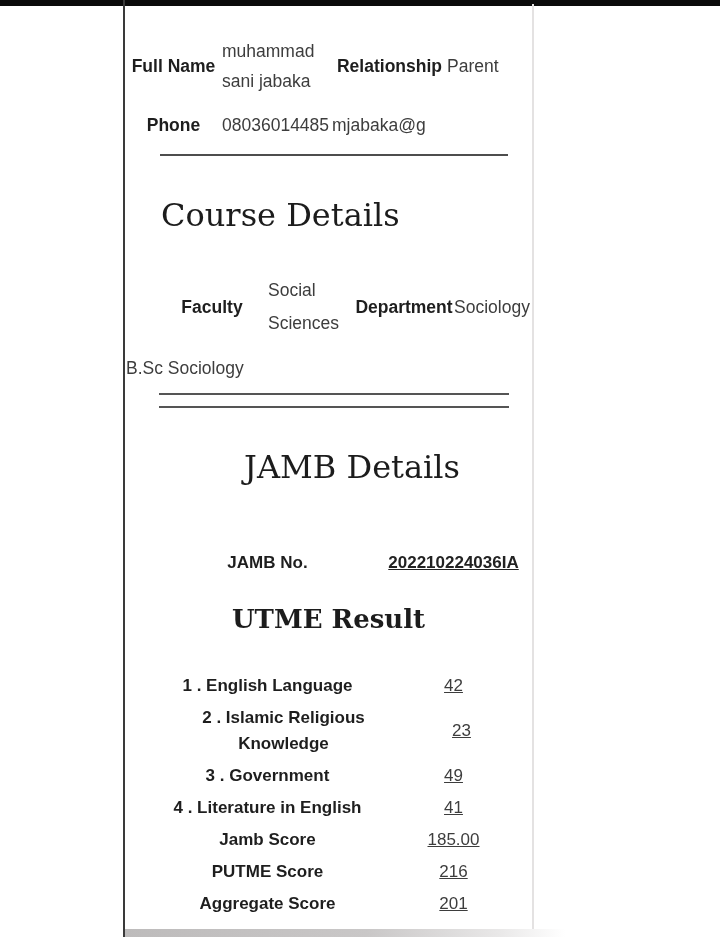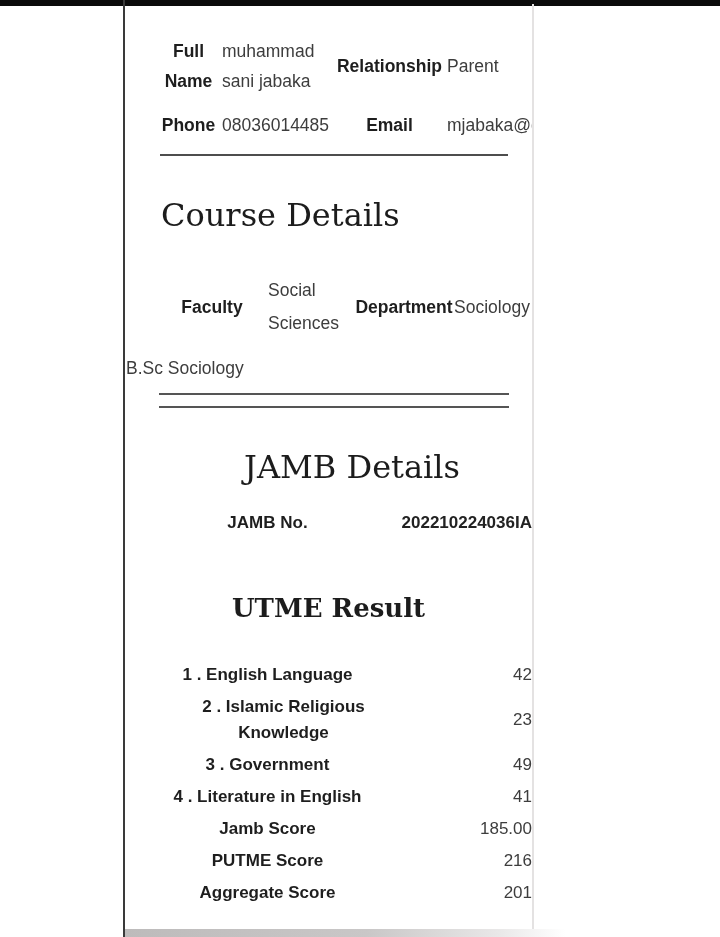--- a/index.html
+++ b/index.html
@@ -19,21 +19,21 @@
     position:absolute;left:125px;top:6px;width:407px;height:924px;overflow:hidden;
   }
 
   
   .contact-grid{
     display:grid;grid-template-columns:97px 110px 115px 1fr;
     margin-top:30px;row-gap:14px;align-items:center;
     font-size:17.5px;line-height:30px;
   }
   .contact-grid .lbl{font-weight:bold;color:#1e1e1e;text-align:center;}
-  .contact-grid .lbl.c1{padding-left:30px;}
+  .contact-grid .lbl.c1{}
   .contact-grid .val{color:#3d3d3d;}
   .contact-grid .val.c2{padding-left:0;}
   .contact-grid .val.nowrap{white-space:nowrap;}
 
   .hr-single{
     margin:14px 0 0 35px;width:348px;height:0;
     border-top:2px solid #4d4d4d;
   }
   .hr-double{margin:8px 0 0 34px;width:350px;}
   .hr-double div{height:0;border-top:2px solid #555;}
@@ -42,41 +42,41 @@
   
   .section-title{
     font-family:"DejaVu Serif","Liberation Serif",serif;
     font-size:32px;color:#1c1c1c;font-weight:normal;
     margin:40px 0 0 36px;line-height:38px;
   }
   .section-title.centered{margin-left:0;text-align:center;padding-left:47px;}
   .sub-title{
     font-family:"DejaVu Serif","Liberation Serif",serif;
     font-size:26px;color:#1c1c1c;text-align:center;
-    margin-top:57px;line-height:30px;
+    margin-top:28px;line-height:30px;
   }
 
   
   .course-grid{
     display:grid;grid-template-columns:142px 88px 98px 1fr;
     margin-top:40px;row-gap:12px;align-items:center;
     font-size:17.5px;line-height:33px;
   }
   .course-grid .lbl{font-weight:bold;color:#1e1e1e;text-align:center;}
   .course-grid .lbl.c1{padding-left:32px;}
   .course-grid .val{color:#3d3d3d;padding-left:1px;}
 
   
   .kv-row{
     display:grid;grid-template-columns:250px 1fr;align-items:center;
     font-size:17px;
   }
   .kv-row .lbl{font-weight:bold;color:#1e1e1e;text-align:center;padding-left:35px;line-height:26px;}
-  .kv-row .val{color:#3d3d3d;text-align:right;}
-  .jamb-no-row{margin-top:24px;}
+  .kv-row .val{color:#3d3d3d;text-align:center;text-decoration:underline;}
+  .jamb-no-row{margin-top:64px;}
   .jamb-no-row .val{font-weight:bold;color:#222;}
 
   .results{margin-top:36px;}
   .results .kv-row{min-height:32px;}
   .results .kv-row.tall{min-height:58px;padding-left:16px;}
 </style>
 </head>
 <body>
 
 <div class="top-bar"></div>
@@ -87,21 +87,20 @@
 <div class="content">
 
   <div class="contact-grid">
     <div class="lbl c1">Full Name</div>
     <div class="val">muhammad sani jabaka</div>
     <div class="lbl">Relationship</div>
     <div class="val c2">Parent</div>
 
     <div class="lbl c1">Phone</div>
     <div class="val nowrap">08036014485</div>
-    <div class="lbl">Email</div>
     <div class="val c2 nowrap">mjabaka@g</div>
   </div>
 
   <div class="hr-single"></div>
 
   <h2 class="section-title">Course Details</h2>
 
   <div class="course-grid">
     <div class="lbl c1">Faculty</div>
     <div class="val">Social Sciences</div>

